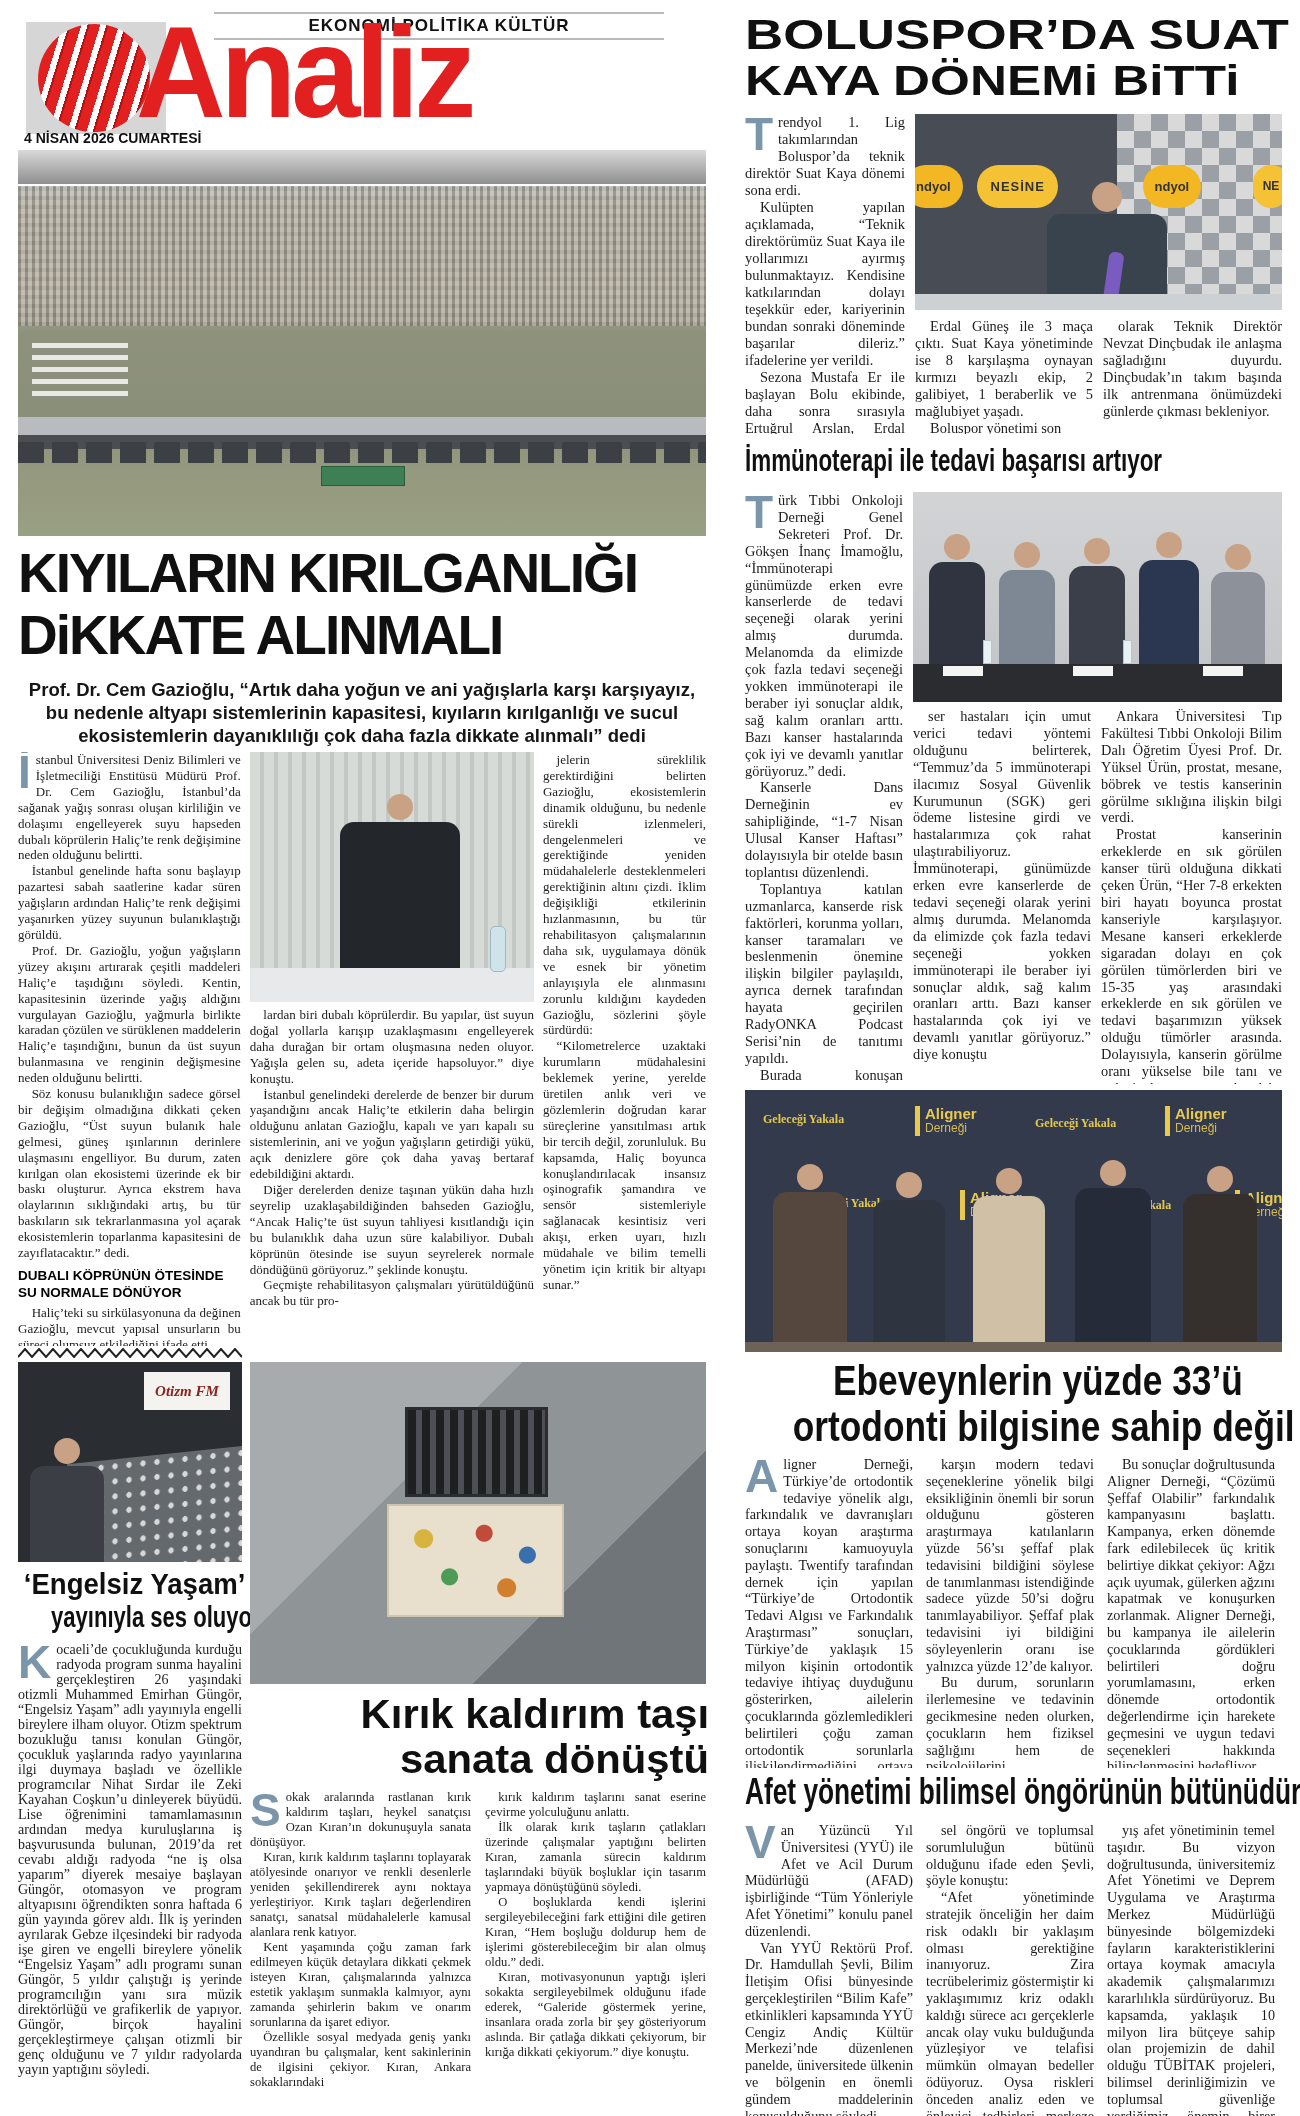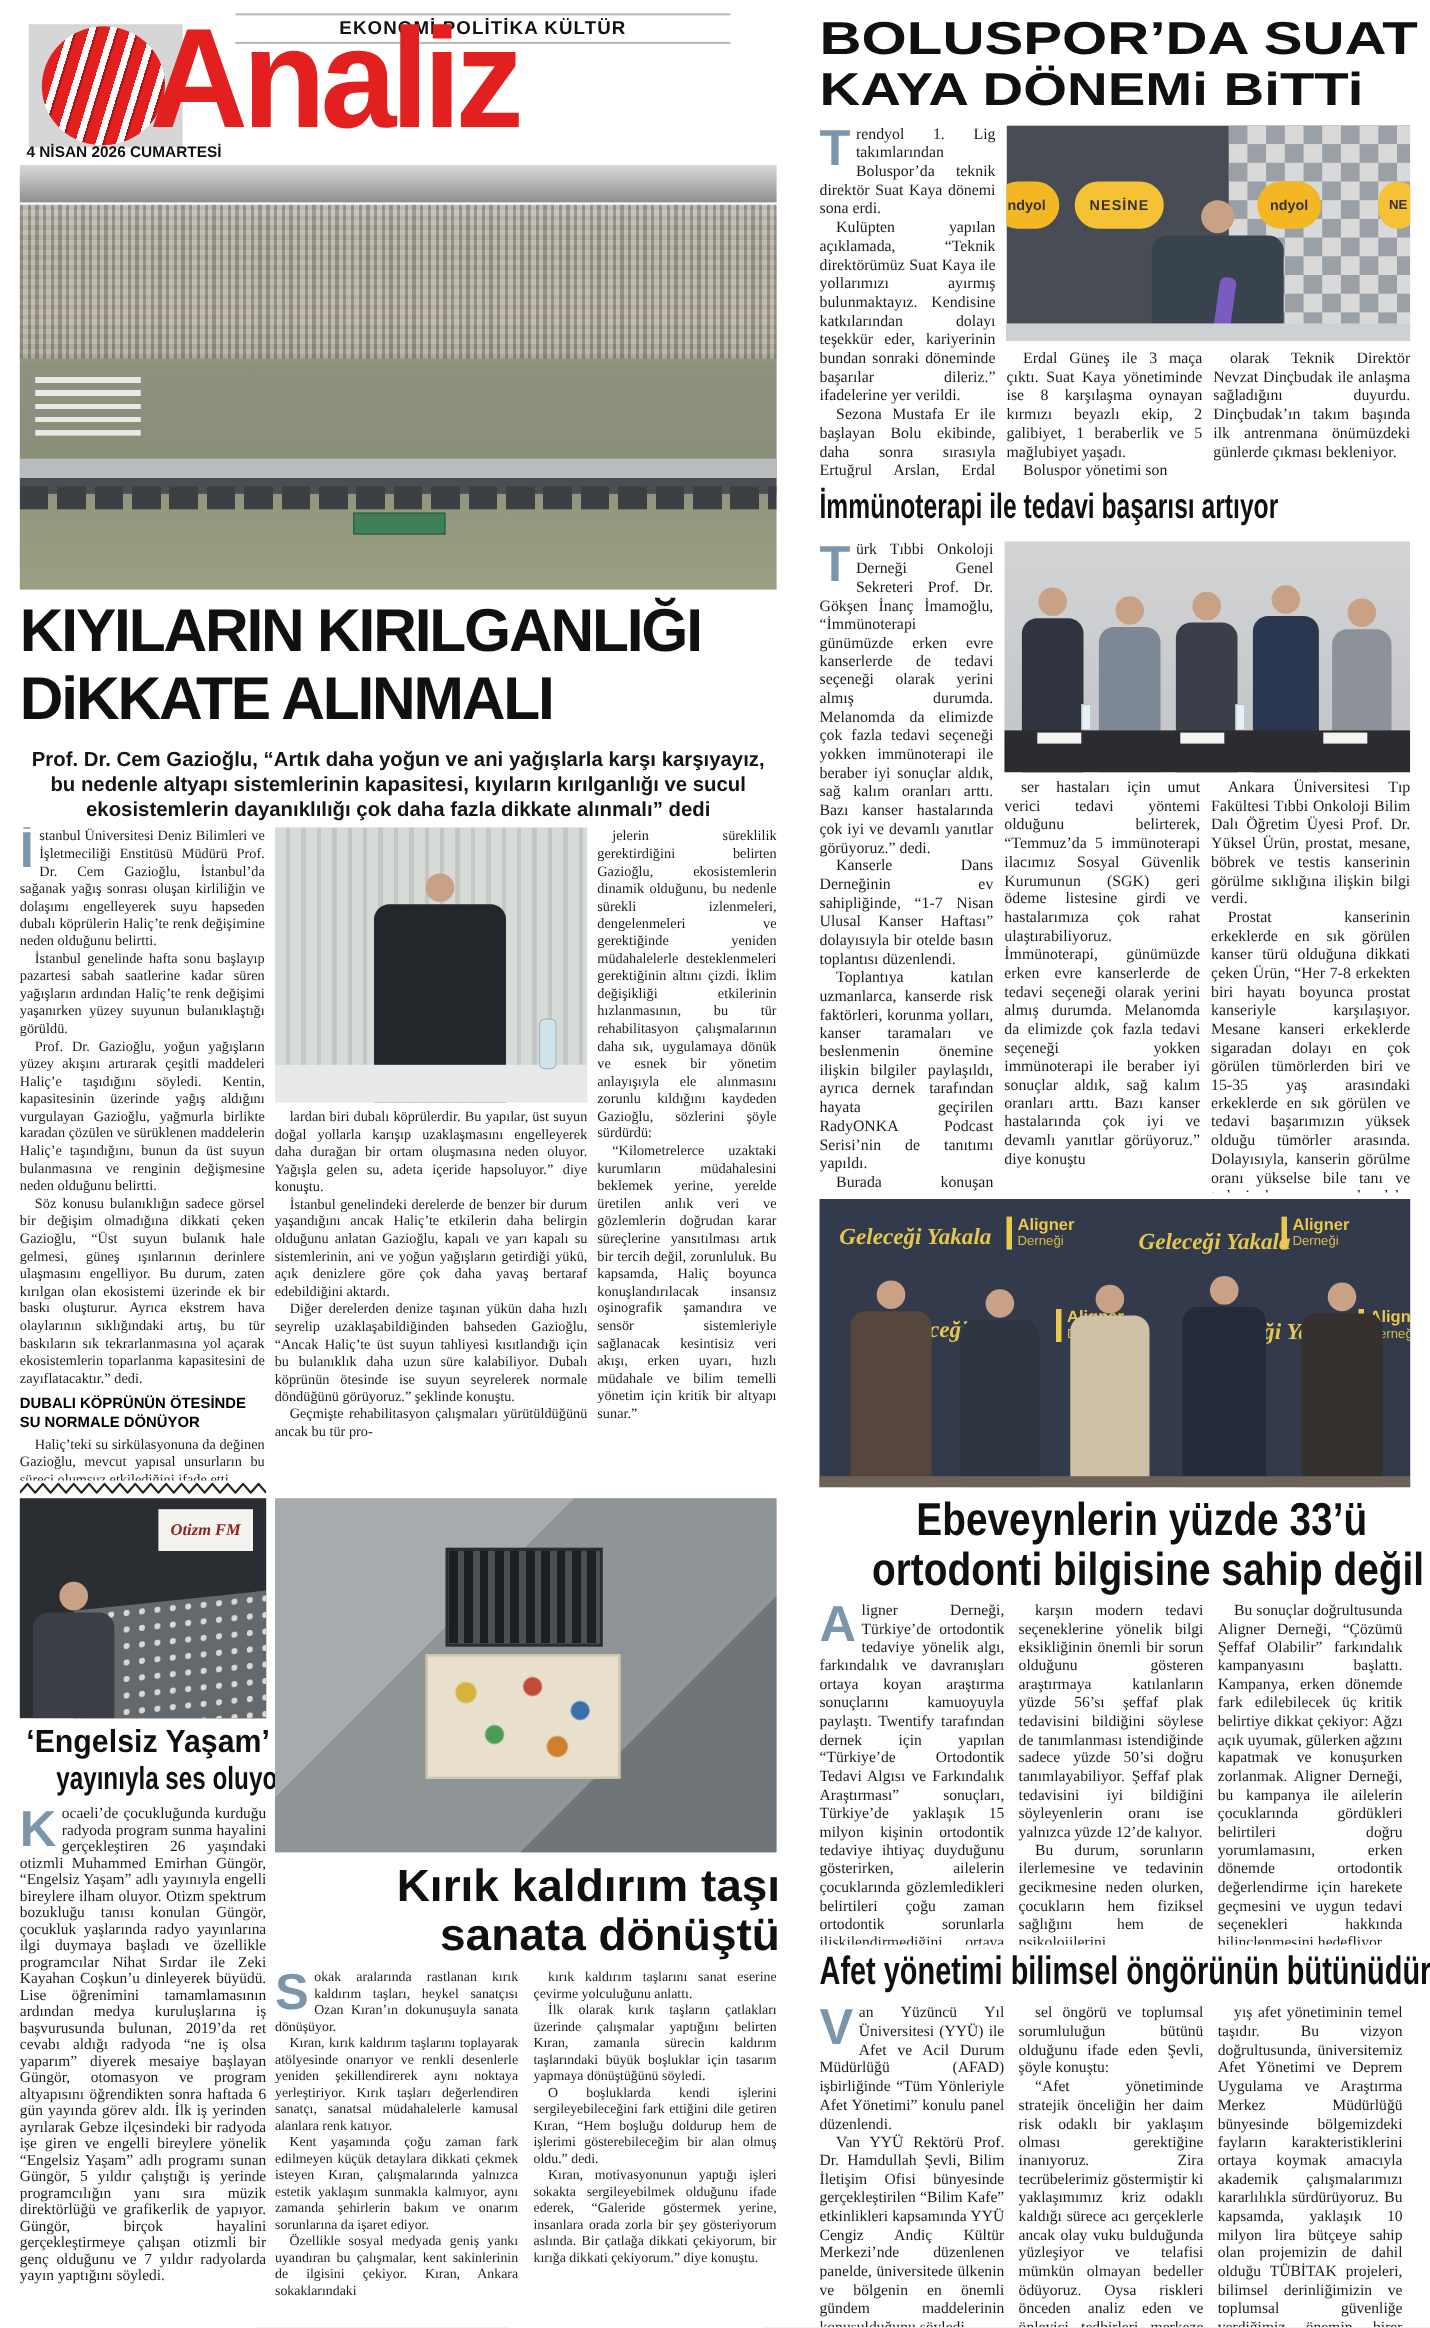--- a/index.html
+++ b/index.html
@@ -72,21 +72,21 @@
   #immuno-photo{position:relative;width:100%;height:210px;margin-bottom:6px;background:linear-gradient(180deg,#d3d4d6,#c2c3c6);}
   #immuno-photo .table{position:absolute;bottom:0;left:0;width:100%;height:38px;background:#2a2c2f;}
   #immuno-photo .card{position:absolute;bottom:26px;width:40px;height:10px;background:#f4f4f2;}
   #immuno-photo .bottle{position:absolute;bottom:38px;width:7px;height:22px;background:#e8f1f4;border:1px solid #b7c6cc;}
   
   #aligner-photo{background:#333a4c;}
   .al-logo{position:absolute;color:#e8c94d;font-family:"Liberation Sans",sans-serif;font-weight:bold;
      font-size:15px;line-height:15px;border-left:5px solid #e8c94d;padding-left:5px;}
   .al-logo small{display:block;font-weight:normal;font-size:12px;color:#d8bc4a;}
   .al-script{position:absolute;color:#e4c84e;font-family:"Liberation Serif",serif;
-     font-style:italic;font-weight:bold;font-size:21px;}
+     font-weight:bold;font-size:12px;}
   #aligner-photo .floor{position:absolute;bottom:0;left:0;width:100%;height:10px;background:#6d6258;}
   
   #mesaj-photo{background:#2a2d31;}
   #mesaj-photo .console{position:absolute;bottom:0;right:0;width:78%;height:58%;
      background:radial-gradient(circle at 6px 7px,#d8d8d8 2.6px,transparent 3px) #64696e;
      background-size:14px 15px;transform:skewY(-6deg);transform-origin:100% 100%;}
   #mesaj-photo .sign{position:absolute;top:10px;right:12px;width:86px;height:38px;background:#f4f3ef;
      color:#8b2320;font-family:"Liberation Serif",serif;font-style:italic;font-weight:bold;font-size:15px;
      display:flex;align-items:center;justify-content:center;}
   

